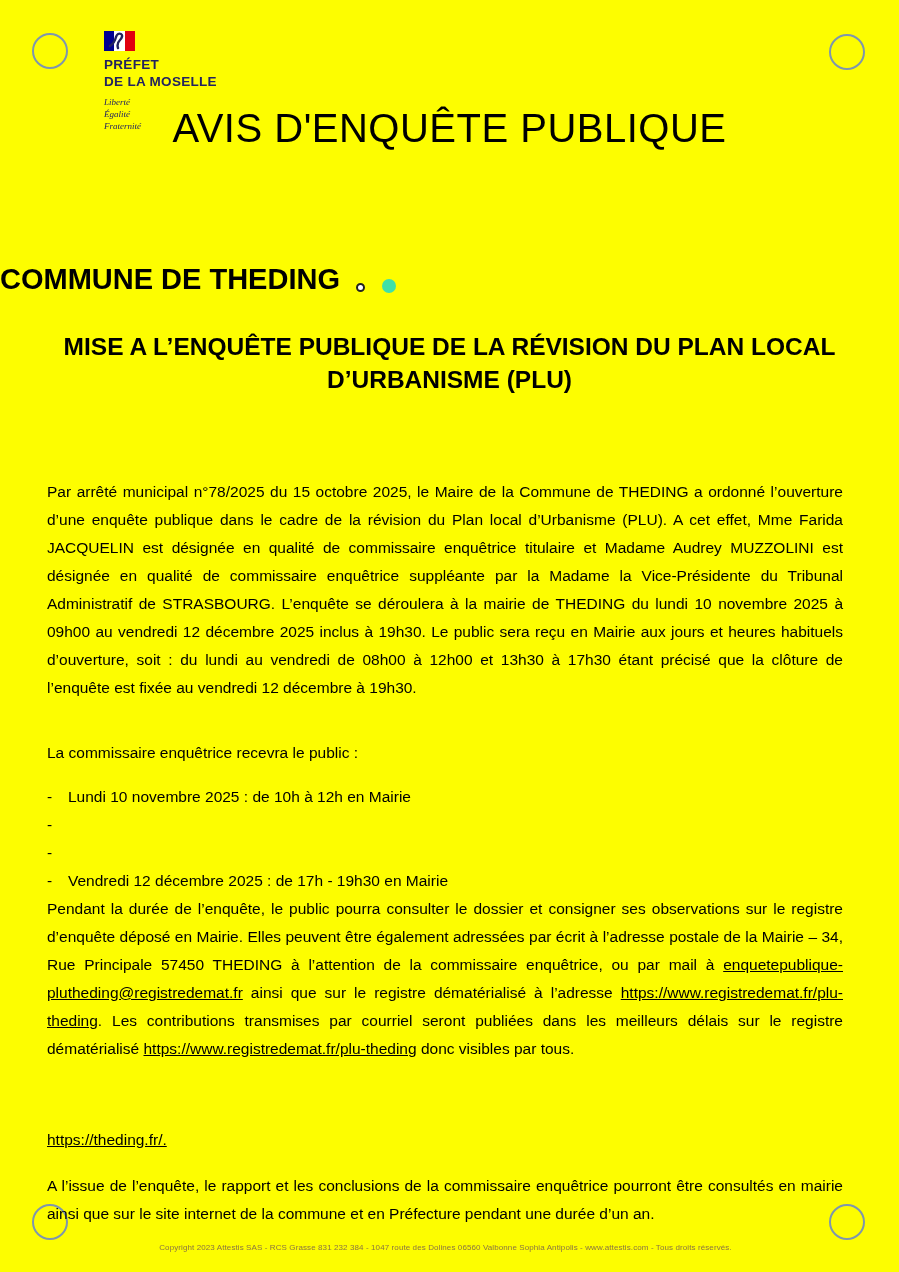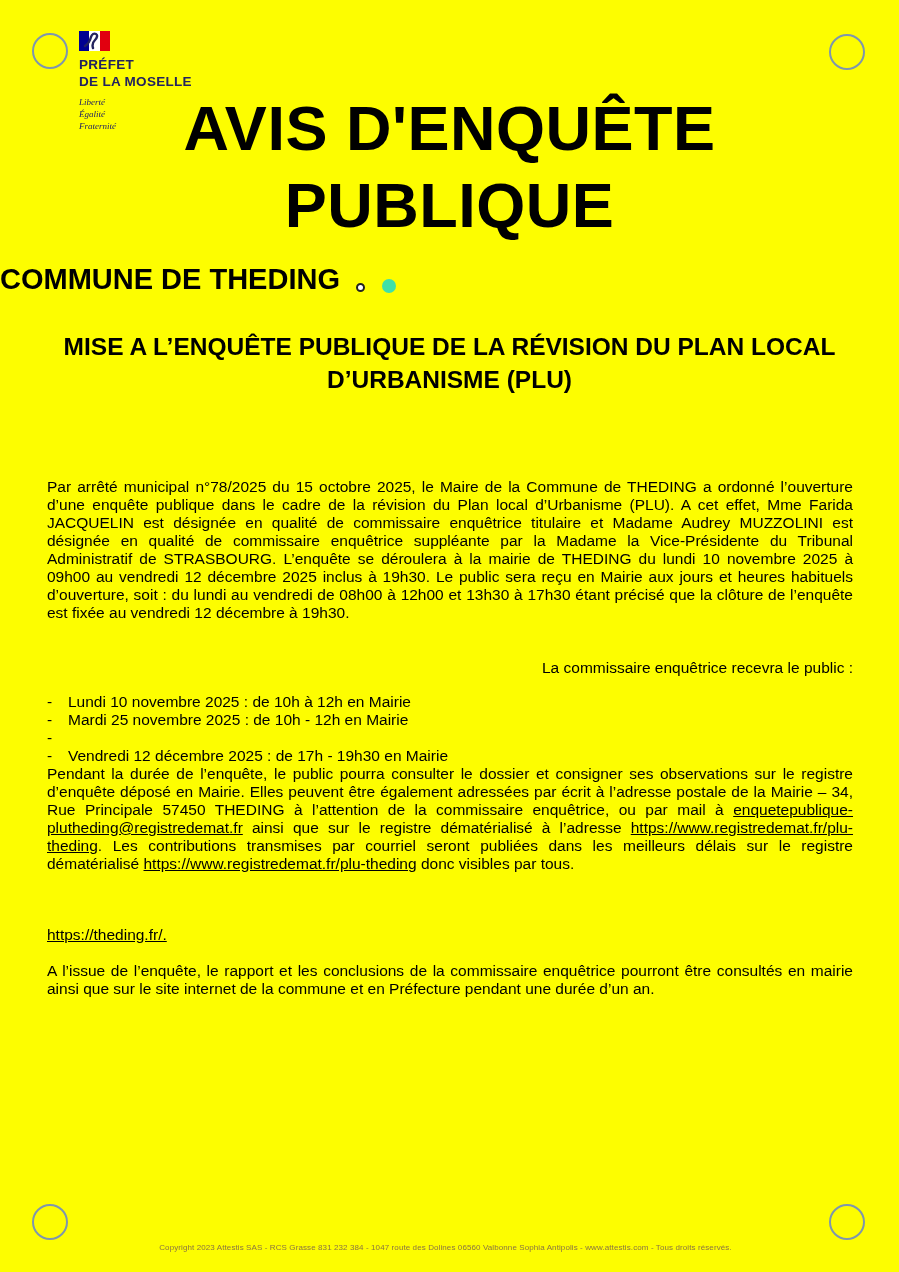--- a/index.html
+++ b/index.html
@@ -21,35 +21,35 @@
     width: 36px; height: 36px;
     border-radius: 50%;
     border: 2px solid var(--corner-ring, #7E96AE);
   }
   .corner-circle.tl { left: 32px;  top: 33px;  }
   .corner-circle.tr { left: 829px; top: 34px;  }
   .corner-circle.bl { left: 32px;  top: 1204px;}
   .corner-circle.br { left: 829px; top: 1204px;}
 
   
-  .logo { position: absolute; left: 79px; top: 31px; color: var(--logo-navy, #23235F); }
+  .logo { position: absolute; left: 104px; top: 31px; color: var(--logo-navy, #23235F); }
   .flag { position: relative; width: 31px; height: 20px; display: flex; margin-bottom: 5px; }
   .flag .band { flex: 1; }
   .flag .band.blue  { background: #000091; }
   .flag .band.white { background: #FFFFFF; }
   .flag .band.red   { background: #E1000F; }
   .flag svg { position: absolute; left: 4px; top: 1px; }
   .logo-name { font-weight: bold; font-size: 13.5px; line-height: 17px; letter-spacing: .3px; }
   .logo-motto { margin-top: 6px; font-family: "Liberation Serif", serif; font-style: italic; font-size: 9px; line-height: 12px; }
 
   
   .title {
     position: absolute; top: 90px; left: 0; right: 0;
-    text-align: center; font-weight: bold;
-    font-size: 63px; line-height: 77px; letter-spacing: .5px;
+    text-align: center; font-weight: normal;
+    font-size: 40px; line-height: 77px; letter-spacing: .5px;
   }
   .title-inner { max-width: 640px; margin: 0 auto; }
 
   .commune-row {
     position: absolute; top: 263px; left: 0; right: 0;
     font-weight: bold; font-size: 29px;
     white-space: nowrap;
   }
   .dot { display: inline-block; border-radius: 50%; }
   .dot-white {
@@ -65,25 +65,25 @@
   }
 
   .subtitle {
     position: absolute; top: 330px; left: 55px; right: 55px;
     text-align: center; font-weight: bold;
     font-size: 24.5px; line-height: 33px;
   }
 
   
   .body {
-    position: absolute; left: 47px; right: 46px; top: 478px;
-    font-size: 15.5px; line-height: 18px; text-align: justify;
+    position: absolute; left: 47px; right: 56px; top: 478px;
+    font-size: 15.5px; line-height: 28px; text-align: justify;
   }
   .para { text-align: justify; }
-  .intro { margin-top: 37px; text-align: right; }
+  .intro { margin-top: 37px; text-align: left; }
   .schedule { margin-top: 16px; list-style: none; }
   .schedule .li { display: flex; }
   .schedule .dash { width: 11px; flex: 0 0 11px; }
   .schedule .li-text { padding-left: 10px; }
   .p3 { }
   .p4 { margin-top: 35px; text-align: left; }
   .p5 { margin-top: 18px; }
   .p6 { margin-top: 16px; }
   .link { color: inherit; text-decoration: underline; }
 
@@ -140,21 +140,20 @@
 
     <p class="intro">La commissaire enquêtrice recevra le public :</p>
 
     <div class="schedule">
       <div class="li">
         <span class="dash">-</span>
         <span class="li-text">Lundi 10 novembre 2025 : de 10h à 12h en Mairie</span>
       </div>
       <div class="li">
         <span class="dash">-</span>
-        <span class="li-text">Mardi 25 novembre 2025 : de 10h - 12h en Mairie</span>
       </div>
       <div class="li">
         <span class="dash">-</span>
       </div>
       <div class="li">
         <span class="dash">-</span>
         <span class="li-text">Vendredi 12 décembre 2025 : de 17h - 19h30 en Mairie</span>
       </div>
     </div>
 

